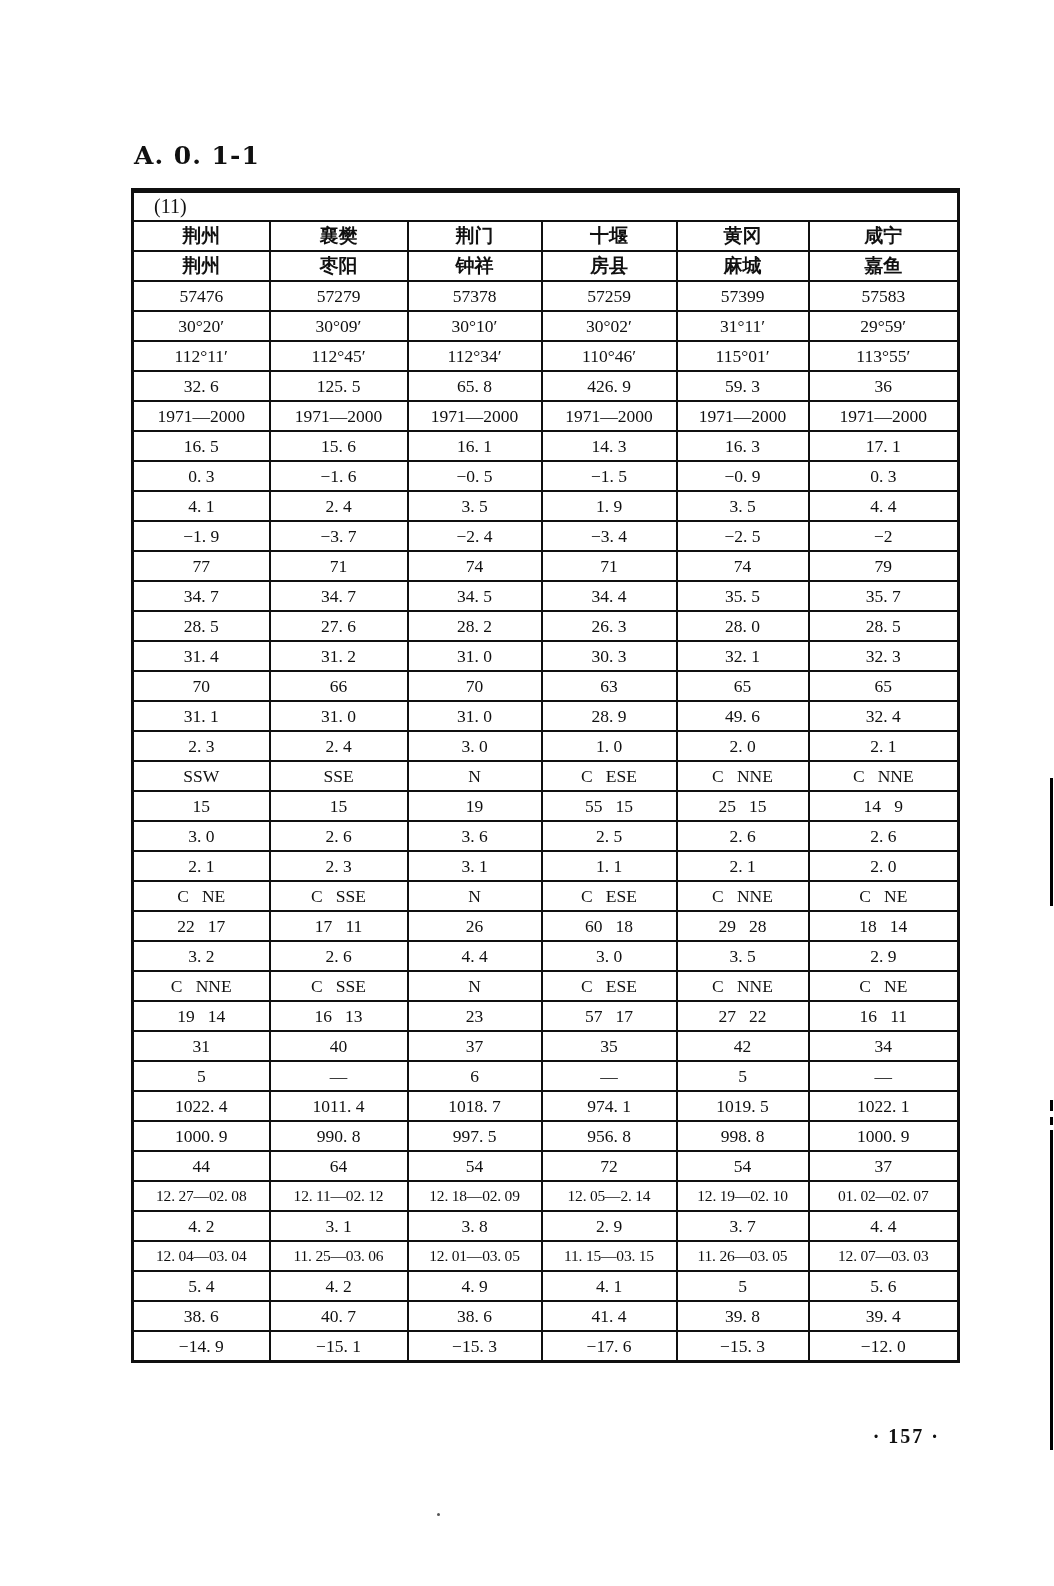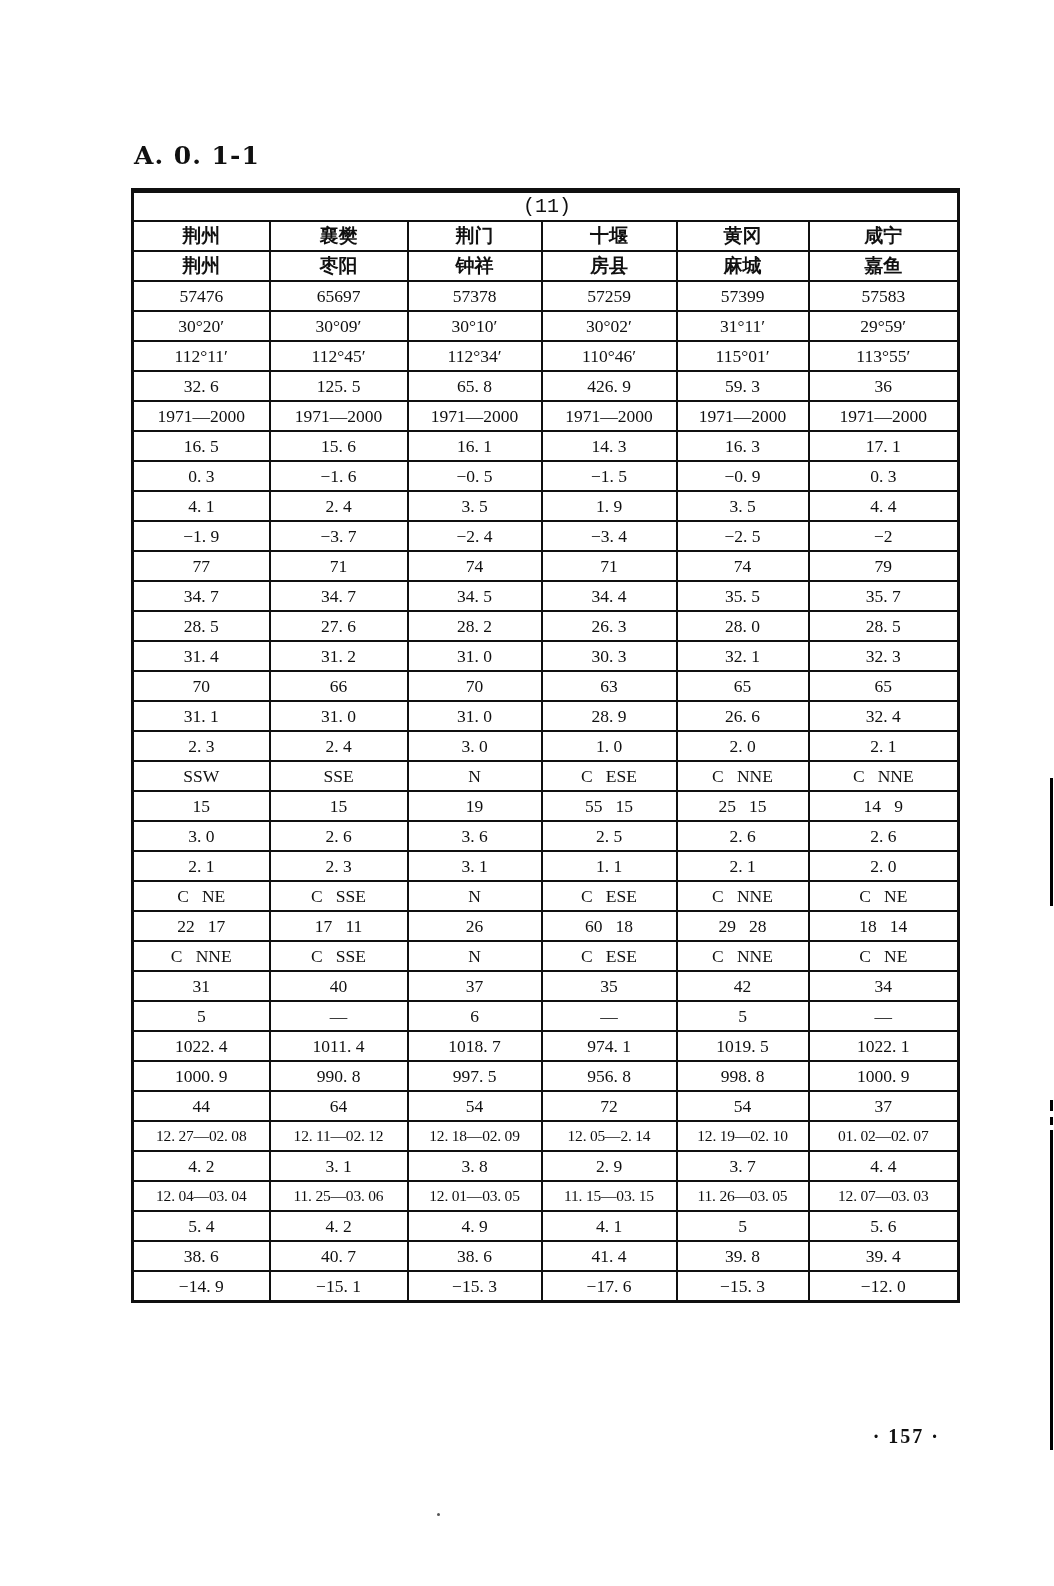--- a/index.html
+++ b/index.html
@@ -24,25 +24,25 @@
   table.climate td{
     border:2px solid #101010;
     height:28px;
     text-align:center;vertical-align:middle;
     font-size:17.5px;
     white-space:pre;
     padding:0 1px;
     overflow:hidden;
   }
   tr.group-row td{
-    text-align:center;
+    text-align:left;
     font-size:20px;
     height:27px;
-    padding-left:4px;
-    font-family:Liberation Mono, monospace;
+    padding-left:20px;
+    font-family:Liberation Serif, serif;
   }
   tr.city-row td, tr.station-row td{
     font-weight:bold;
     font-size:19px;
     font-family:"Liberation Sans","DejaVu Sans",sans-serif;
     margin-top:35px;
   }
   tr.dense td{
     font-size:15.5px;
     letter-spacing:-0.2px;
@@ -91,21 +91,21 @@
       <tr class="station-row">
         <td>荆州</td>
         <td>枣阳</td>
         <td>钟祥</td>
         <td>房县</td>
         <td>麻城</td>
         <td>嘉鱼</td>
       </tr>
       <tr>
         <td>57476</td>
-        <td>65697</td>
+        <td>57279</td>
         <td>57378</td>
         <td>57259</td>
         <td>57399</td>
         <td>57583</td>
       </tr>
       <tr>
         <td>30°20′</td>
         <td>30°09′</td>
         <td>30°10′</td>
         <td>30°02′</td>
@@ -206,21 +206,21 @@
         <td>70</td>
         <td>63</td>
         <td>65</td>
         <td>65</td>
       </tr>
       <tr>
         <td>31. 1</td>
         <td>31. 0</td>
         <td>31. 0</td>
         <td>28. 9</td>
-        <td>26. 6</td>
+        <td>49. 6</td>
         <td>32. 4</td>
       </tr>
       <tr>
         <td>2. 3</td>
         <td>2. 4</td>
         <td>3. 0</td>
         <td>1. 0</td>
         <td>2. 0</td>
         <td>2. 1</td>
       </tr>
@@ -266,26 +266,42 @@
       </tr>
       <tr>
         <td>22   17</td>
         <td>17   11</td>
         <td>26</td>
         <td>60   18</td>
         <td>29   28</td>
         <td>18   14</td>
       </tr>
       <tr>
+        <td>3. 2</td>
+        <td>2. 6</td>
+        <td>4. 4</td>
+        <td>3. 0</td>
+        <td>3. 5</td>
+        <td>2. 9</td>
+      </tr>
+      <tr>
         <td>C   NNE</td>
         <td>C   SSE</td>
         <td>N</td>
         <td>C   ESE</td>
         <td>C   NNE</td>
         <td>C   NE</td>
+      </tr>
+      <tr>
+        <td>19   14</td>
+        <td>16   13</td>
+        <td>23</td>
+        <td>57   17</td>
+        <td>27   22</td>
+        <td>16   11</td>
       </tr>
       <tr>
         <td>31</td>
         <td>40</td>
         <td>37</td>
         <td>35</td>
         <td>42</td>
         <td>34</td>
       </tr>
       <tr>

